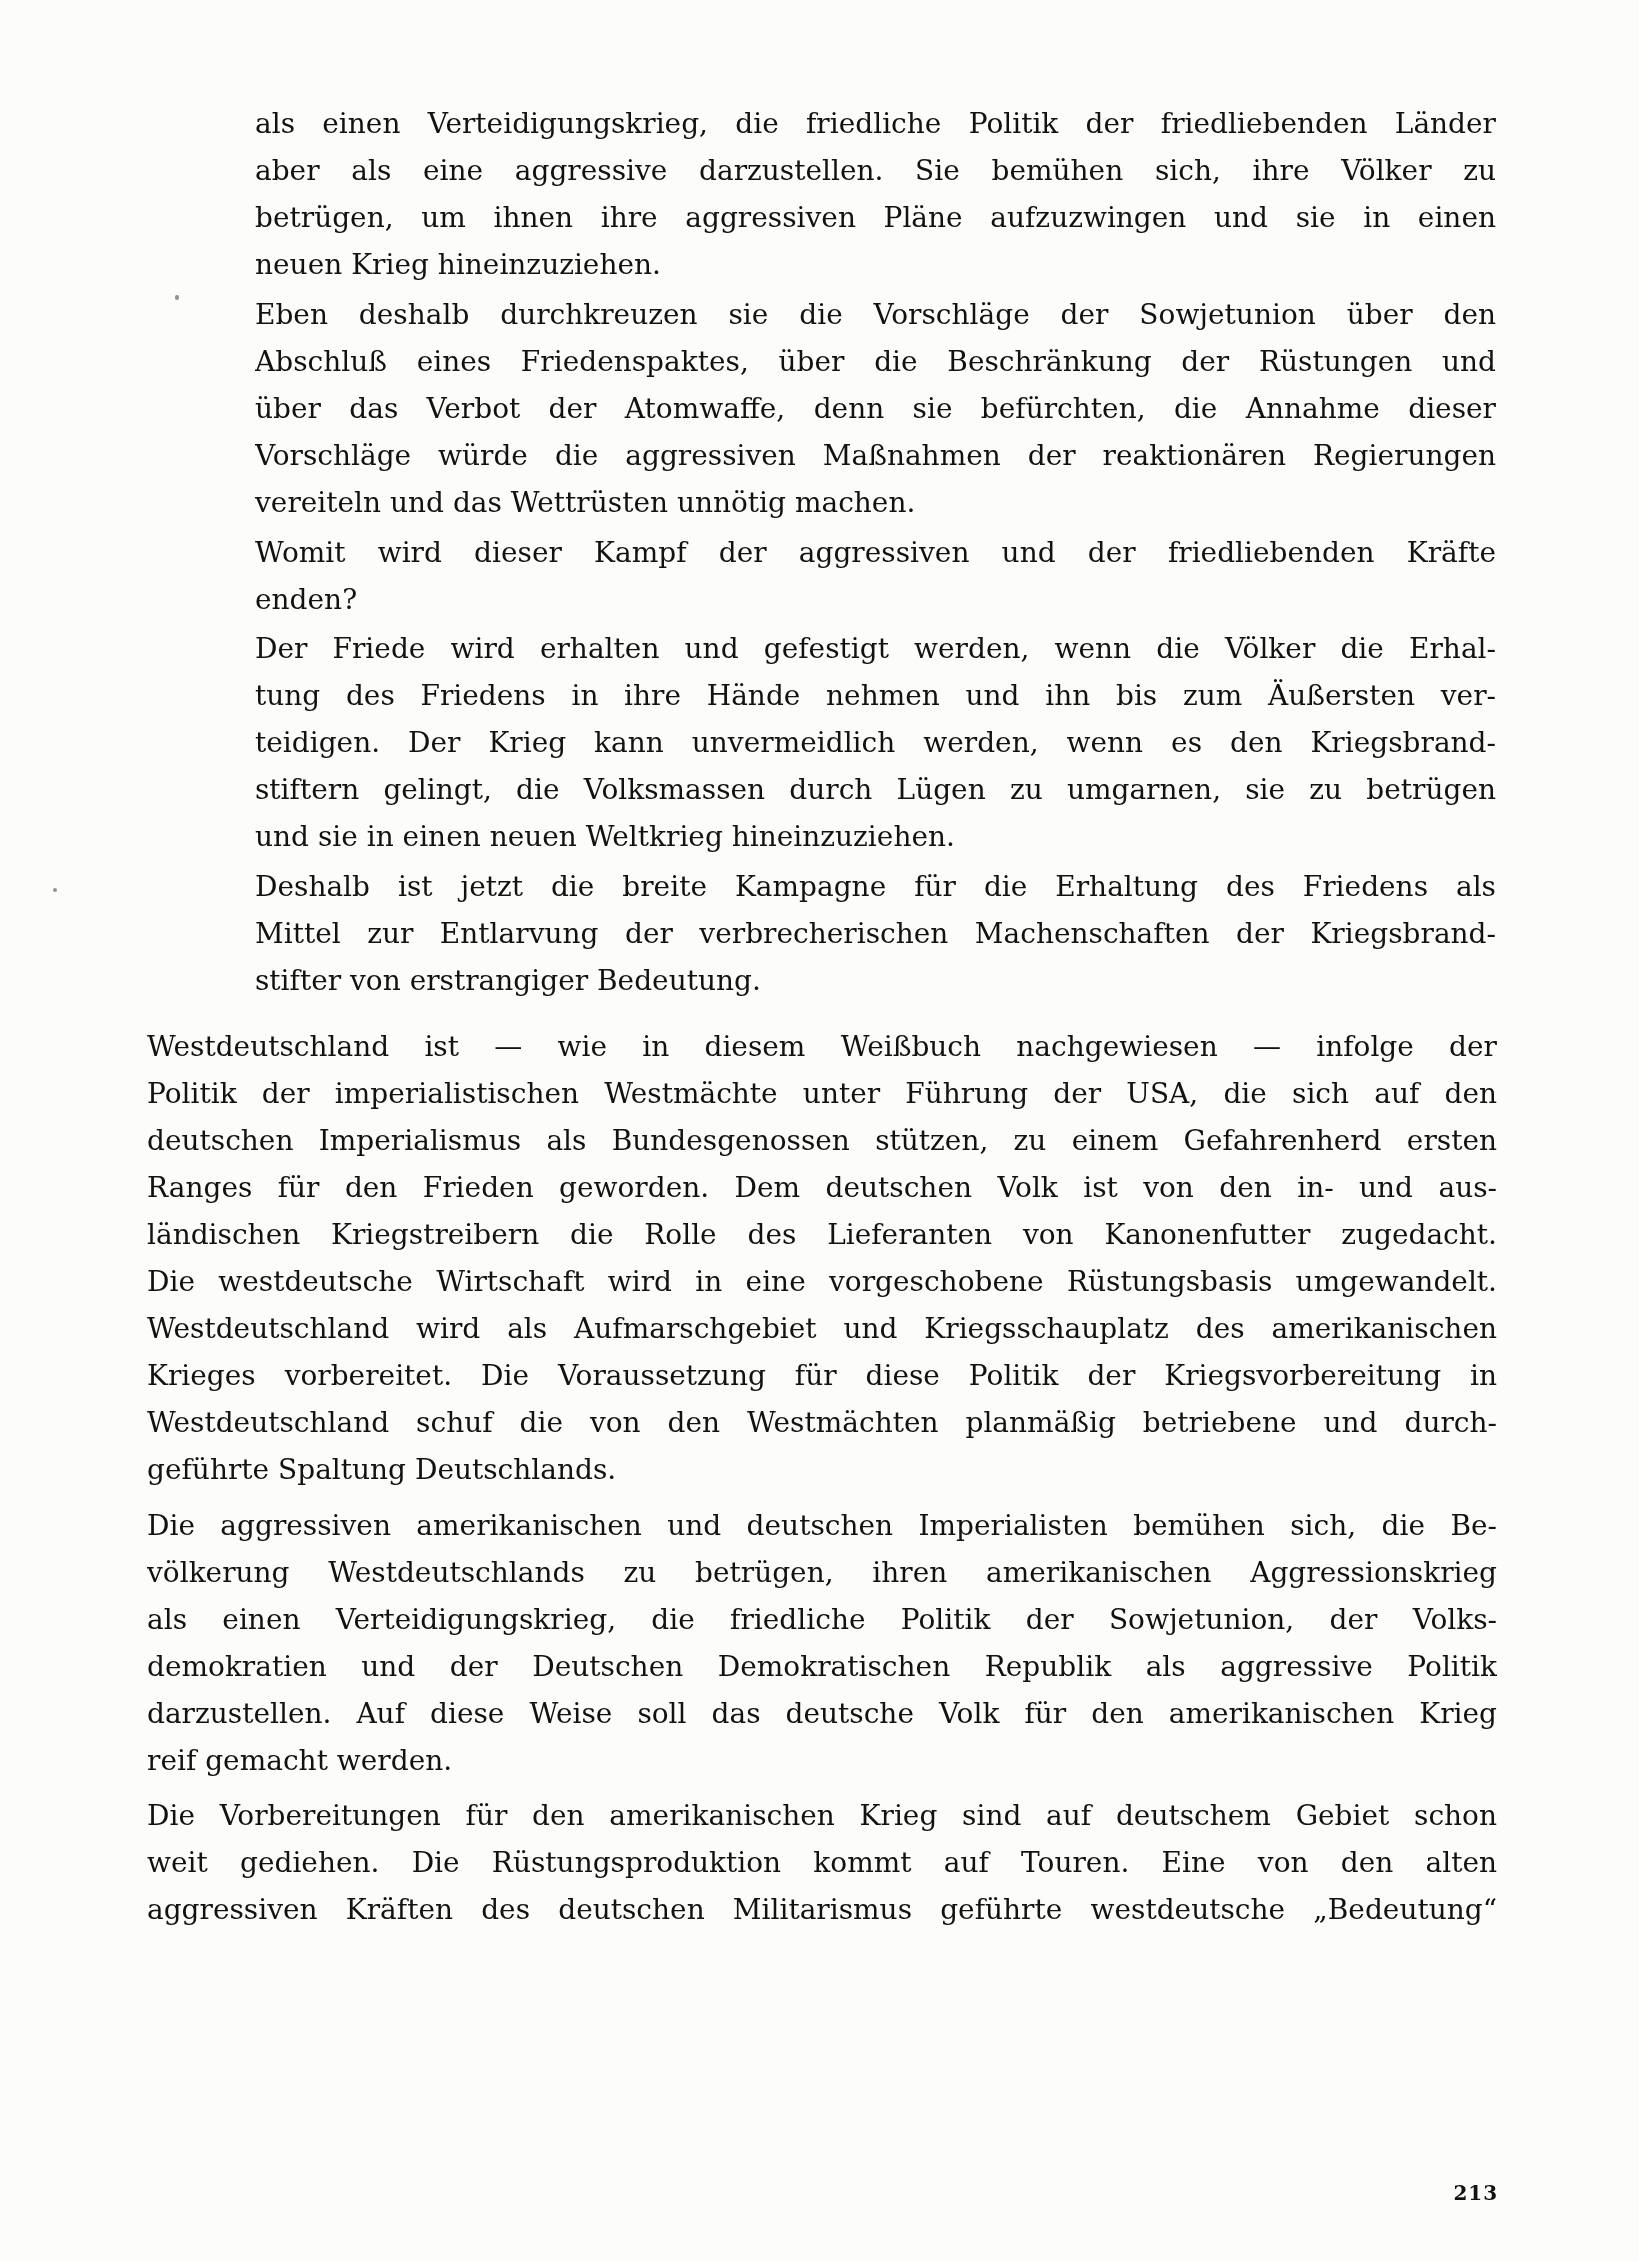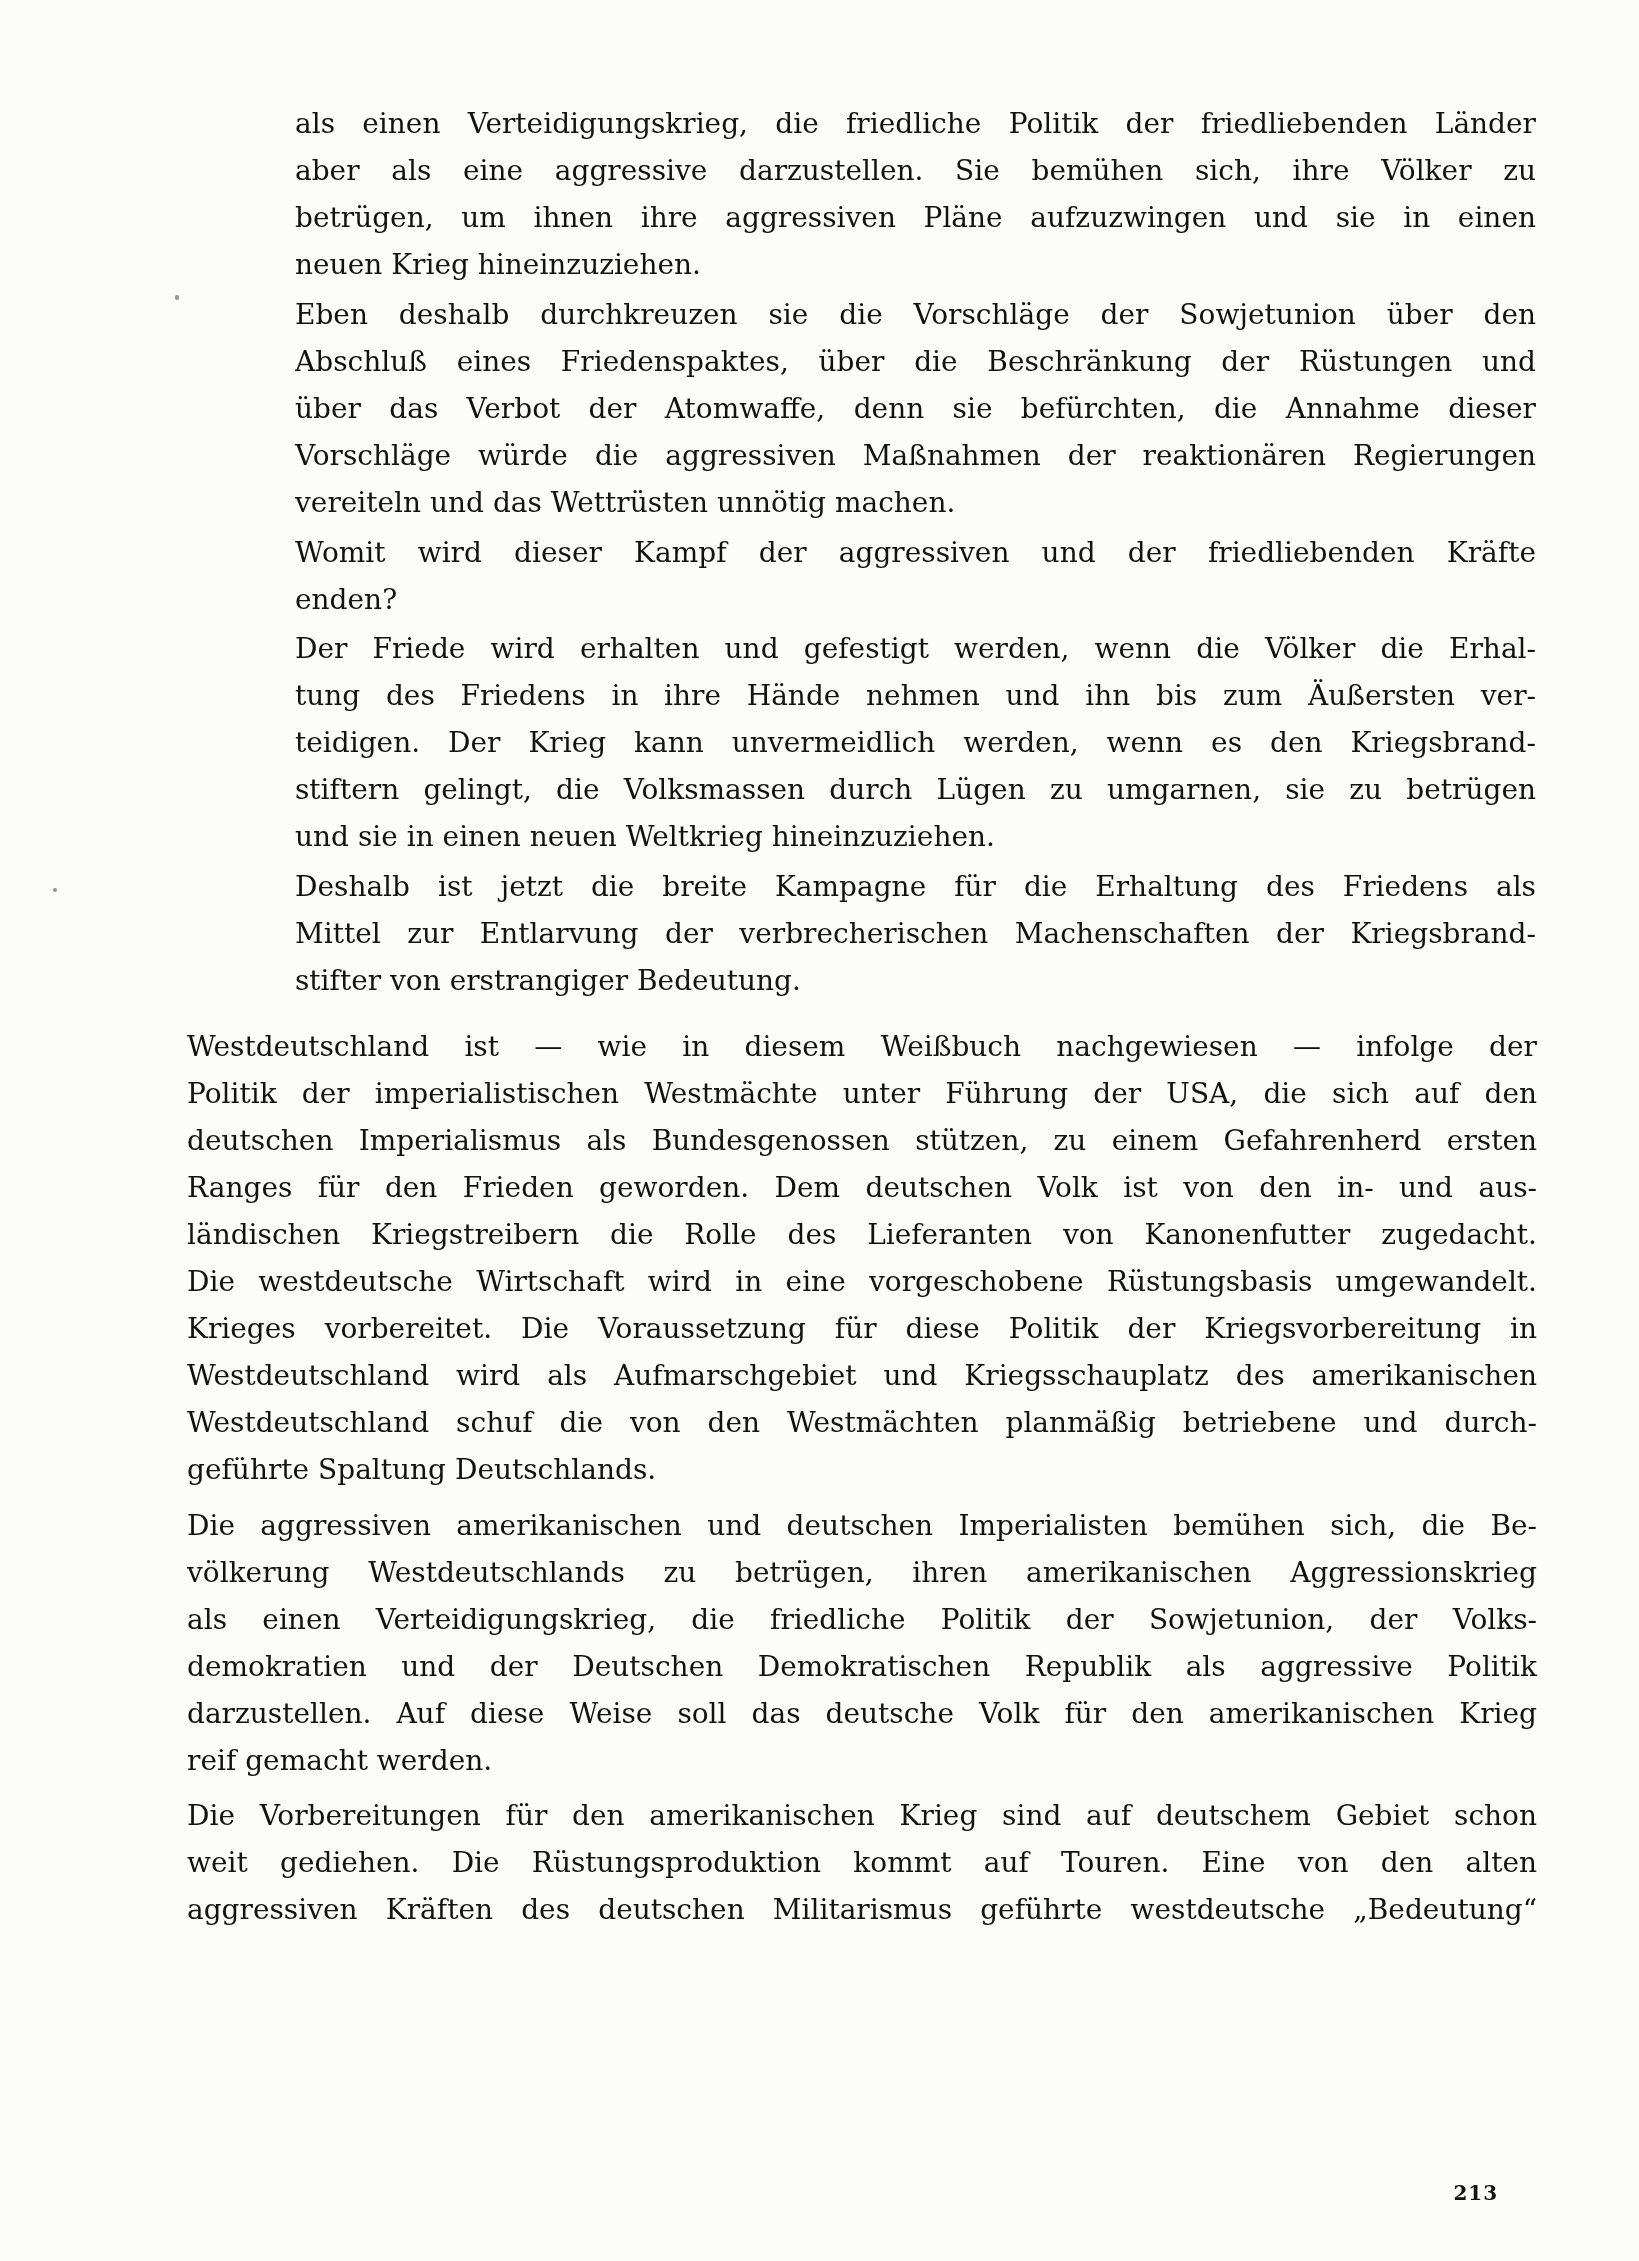--- a/index.html
+++ b/index.html
@@ -15,21 +15,20 @@
   .page {
     position: absolute;
     inset: 0;
     background: #fcfcfa;
   }
   .content {
     position: absolute;
     top: 100px;
     left: 0;
     right: 8px;
-    margin-left: 40px;
   }
   .quote-block {
     margin-left: 255px;
     width: 1241px;
   }
   .body-block {
     margin-left: 147px;
     width: 1350px;
     margin-top: 19px;
   }
@@ -101,22 +100,22 @@
         </div>
       </div>
     <div class="body-block">
         <div class="para">
           <div class="line">Westdeutschland ist — wie in diesem Weißbuch nachgewiesen — infolge der</div>
           <div class="line">Politik der imperialistischen Westmächte unter Führung der USA, die sich auf den</div>
           <div class="line">deutschen Imperialismus als Bundesgenossen stützen, zu einem Gefahrenherd ersten</div>
           <div class="line">Ranges für den Frieden geworden. Dem deutschen Volk ist von den in- und aus-</div>
           <div class="line">ländischen Kriegstreibern die Rolle des Lieferanten von Kanonenfutter zugedacht.</div>
           <div class="line">Die westdeutsche Wirtschaft wird in eine vorgeschobene Rüstungsbasis umgewandelt.</div>
+          <div class="line">Westdeutschland wird als Aufmarschgebiet und Kriegsschauplatz des amerikanischen</div>
           <div class="line">Krieges vorbereitet. Die Voraussetzung für diese Politik der Kriegsvorbereitung in</div>
-          <div class="line">Westdeutschland wird als Aufmarschgebiet und Kriegsschauplatz des amerikanischen</div>
           <div class="line">Westdeutschland schuf die von den Westmächten planmäßig betriebene und durch-</div>
           <div class="line last">geführte Spaltung Deutschlands.</div>
         </div>
         <div class="para">
           <div class="line">Die aggressiven amerikanischen und deutschen Imperialisten bemühen sich, die Be-</div>
           <div class="line">völkerung Westdeutschlands zu betrügen, ihren amerikanischen Aggressionskrieg</div>
           <div class="line">als einen Verteidigungskrieg, die friedliche Politik der Sowjetunion, der Volks-</div>
           <div class="line">demokratien und der Deutschen Demokratischen Republik als aggressive Politik</div>
           <div class="line">darzustellen. Auf diese Weise soll das deutsche Volk für den amerikanischen Krieg</div>
           <div class="line last">reif gemacht werden.</div>

